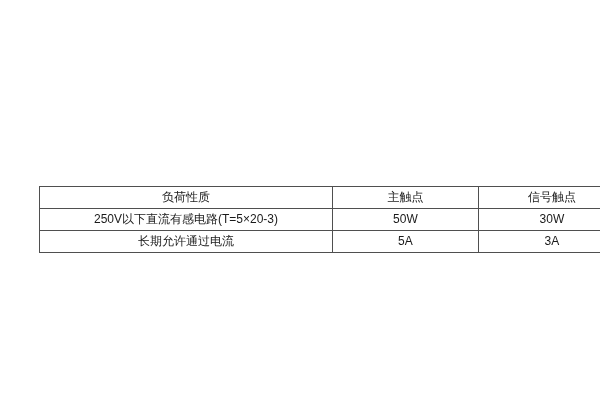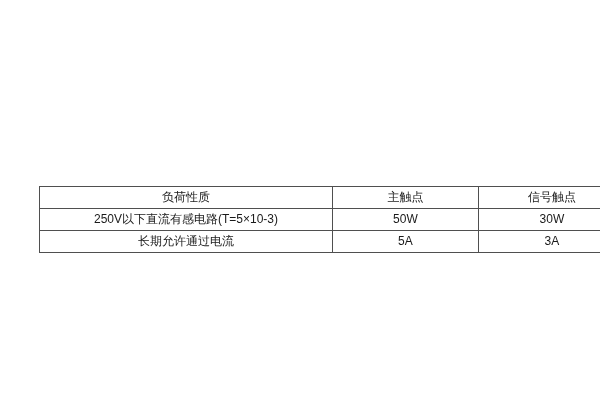--- a/index.html
+++ b/index.html
@@ -55,21 +55,21 @@
     </colgroup>
     <thead>
       <tr>
         <th>负荷性质</th>
         <th>主触点</th>
         <th>信号触点</th>
       </tr>
     </thead>
     <tbody>
       <tr>
-        <td>250V以下直流有感电路(T=5×10-3)</td>
+        <td>250V以下直流有感电路(T=5×20-3)</td>
         <td>50W</td>
         <td>30W</td>
       </tr>
       <tr>
         <td>长期允许通过电流</td>
         <td>5A</td>
         <td>3A</td>
       </tr>
     </tbody>
   </table>

